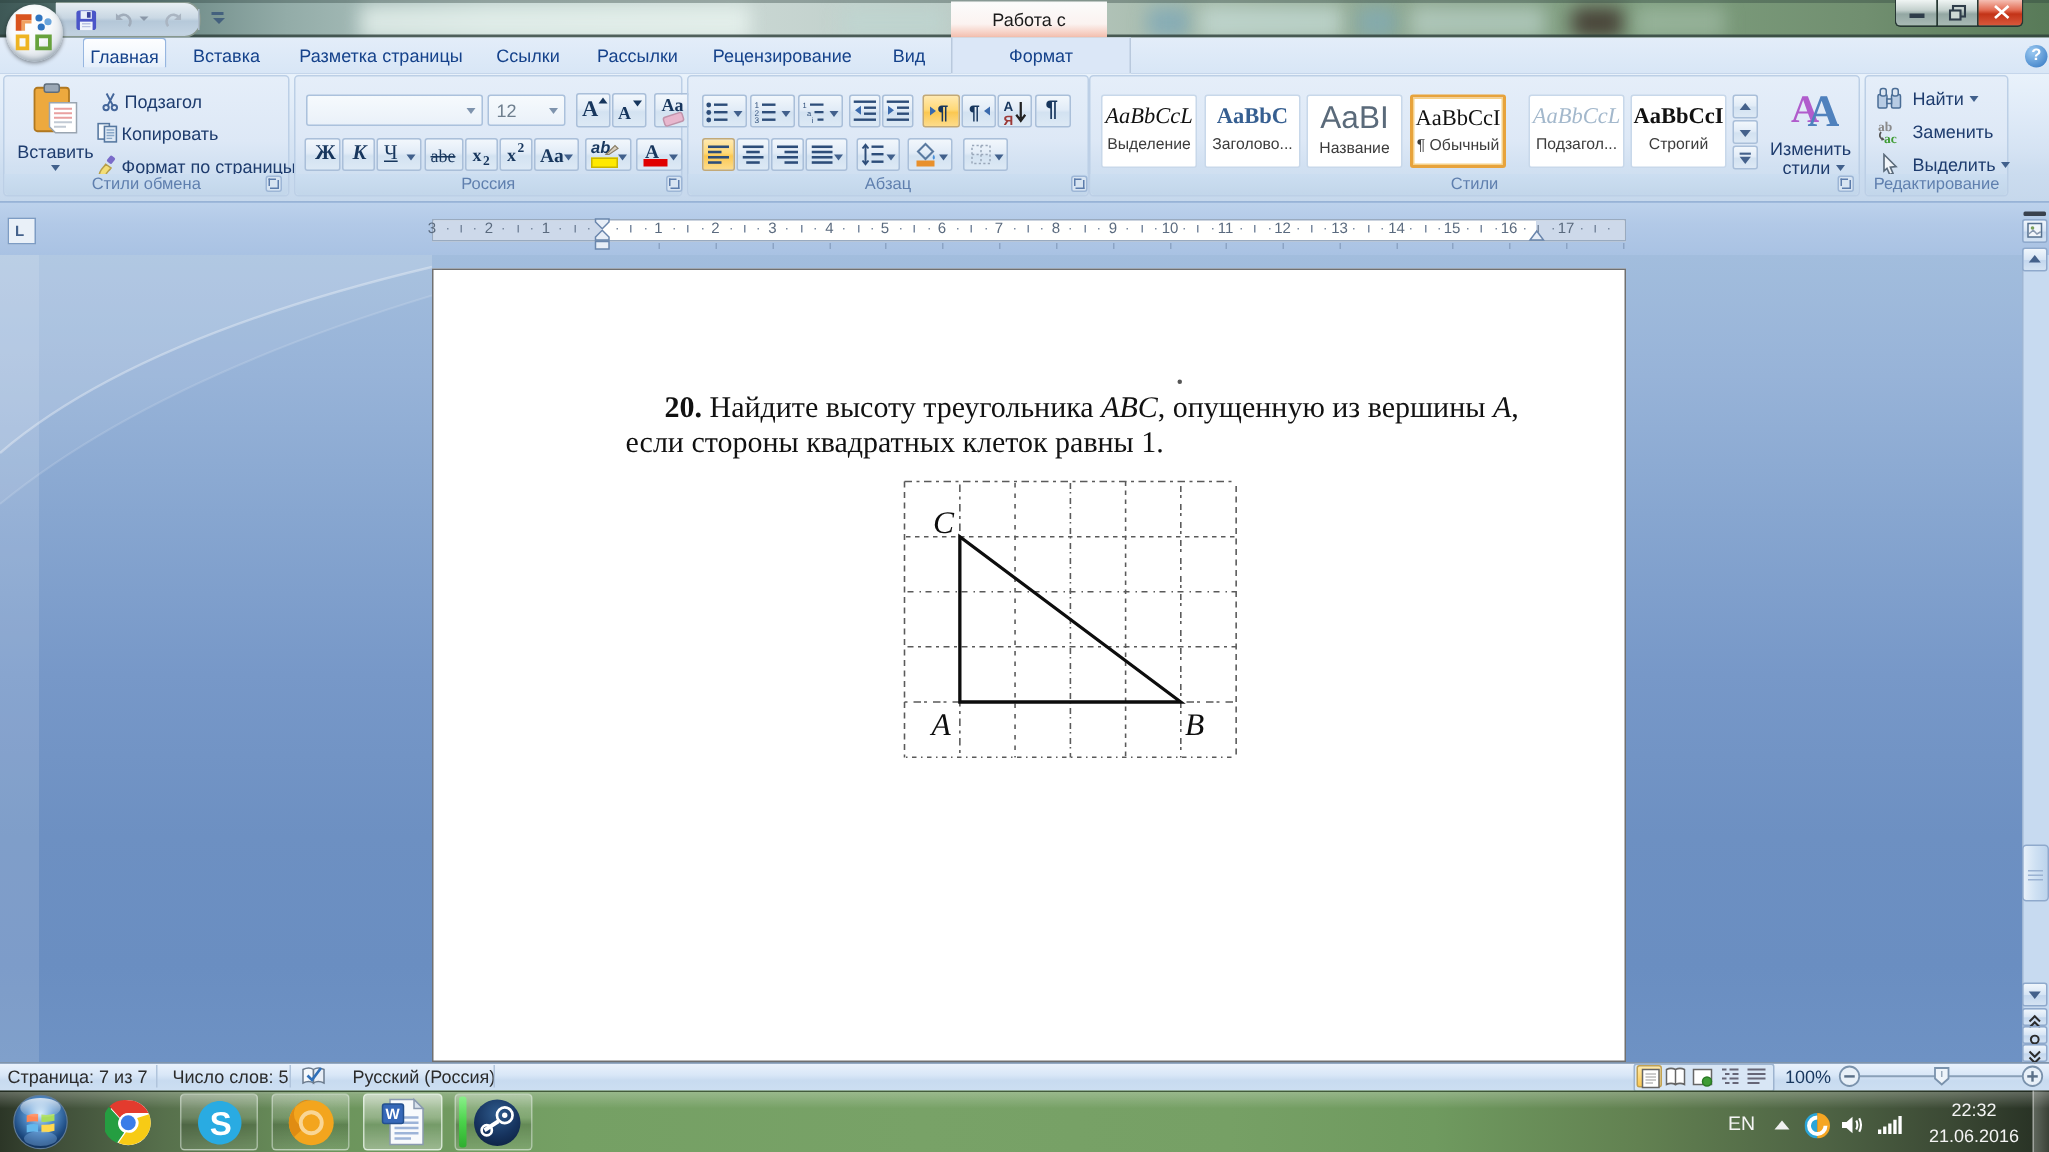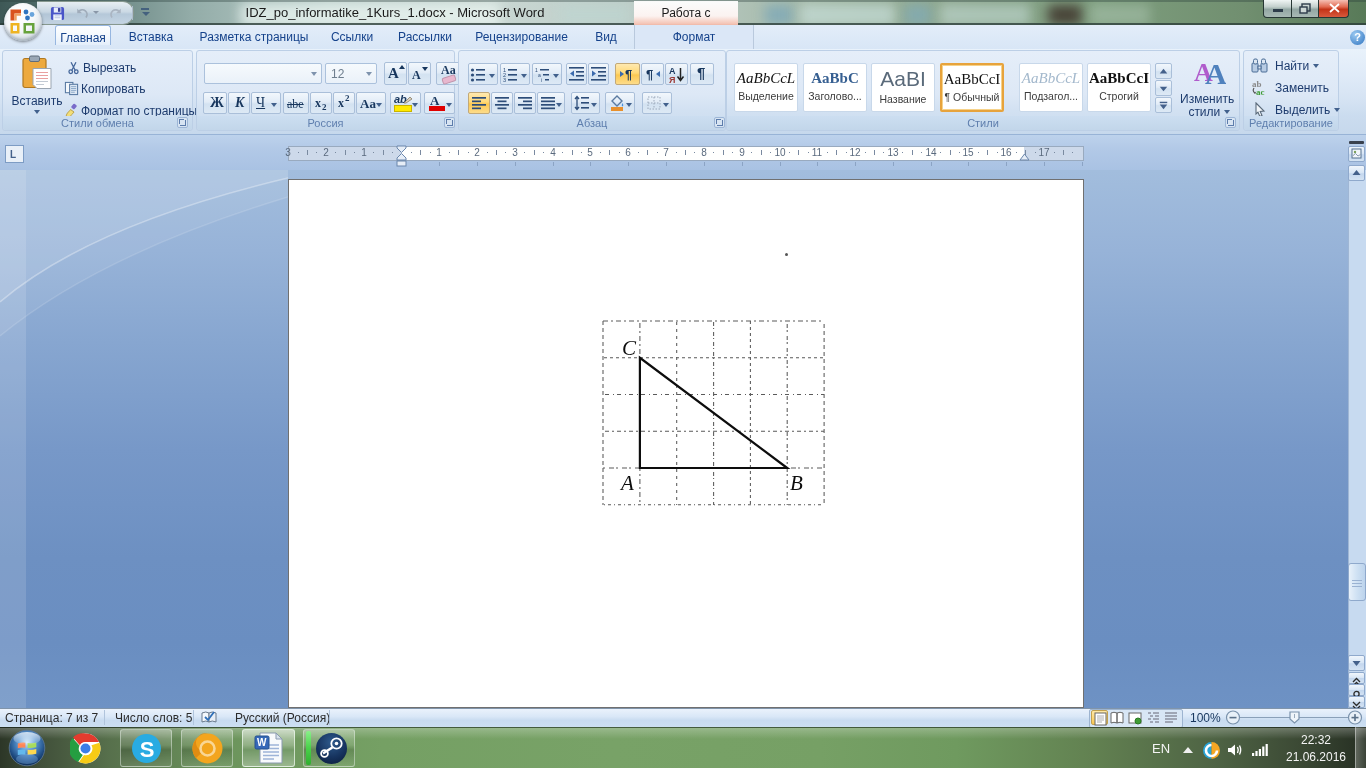--- a/index.html
+++ b/index.html
@@ -118,21 +118,20 @@
  </svg>
  <span style="position:absolute;left:56px;top:9px;width:0;height:0;border-left:3px solid transparent;border-right:3px solid transparent;border-top:3px solid #8a97a8"></span>
  <svg style="position:absolute;left:72px;top:5px" width="14" height="14" viewBox="0 0 16 16">
   <path d="M3.5 12 A4.6 4.6 0 1 1 11.7 5.2" fill="none" stroke="#aab5c2" stroke-width="2"></path>
   <path d="M13.4 2 L13.4 7.2 L8 7.2 Z" fill="#aab5c2"></path>
  </svg>
  <div style="position:absolute;left:95px;top:4px;width:1px;height:14px;background:#aebccb"></div>
  <span style="position:absolute;left:104px;top:6px;width:8px;height:1.5px;background:#44617e"></span>
  <span style="position:absolute;left:105px;top:10px;width:0;height:0;border-left:4px solid transparent;border-right:4px solid transparent;border-top:4px solid #44617e"></span>
 </div>
-<div id="wintitle">IDZ_po_informatike_1Kurs_1.docx - Microsoft Word</div>
 <div id="ctxlabel">Работа с рисунками</div>
 <div class="capbtn" style="left:1263px;width:29px;border-radius:0 0 0 4px;background:linear-gradient(180deg,#f0f5f4 0%,#c3d0cd 40%,#93a7a3 55%,#a9bab5 100%)">
   <span style="position:absolute;left:9px;top:9px;width:10px;height:3px;background:#2e3d4a"></span>
       </div>
 <div class="capbtn" style="left:1291px;width:28px;background:linear-gradient(180deg,#f0f5f4 0%,#c3d0cd 40%,#93a7a3 55%,#a9bab5 100%)">
   <svg style="position:absolute;left:7px;top:3px" width="12" height="11" viewBox="0 0 12 11">
    <rect x="3" y="1" width="8" height="7" fill="none" stroke="#2e3d4a" stroke-width="1.4"></rect>
    <rect x="1" y="4" width="7" height="6" fill="#cdd8d5" stroke="#2e3d4a" stroke-width="1.4"></rect>
   </svg>
       </div>
@@ -180,21 +179,21 @@
 </svg>
 <div class="rtx" style="left:0;width:56px;top:40px;text-align:center">Вставить</div>
 <span class="dar" style="position:absolute;left:25px;top:56px"></span>
         </div>
         <div class="btnflat" style="left:62px;top:8px;height:18px">
           <svg style="position:absolute;left:2px;top:2px" width="13" height="14" viewBox="0 0 16 16">
 <path d="M5 1 L10.2 11 M11 1 L5.8 11" stroke="#44669a" stroke-width="1.6" fill="none"></path>
 <circle cx="4.6" cy="12.6" r="2.2" fill="none" stroke="#44669a" stroke-width="1.6"></circle>
 <circle cx="11.4" cy="12.6" r="2.2" fill="none" stroke="#44669a" stroke-width="1.6"></circle>
           </svg>
-          <div class="rtx" style="left:18px;top:2px">Вырезать</div>
+          <div class="rtx" style="left:18px;top:2px">Подзагол</div>
         </div>
         <div class="btnflat" style="left:60px;top:29px;height:18px">
           <svg style="position:absolute;left:1px;top:1px" width="15" height="15" viewBox="0 0 16 16">
 <rect x="1.5" y="1.5" width="8" height="11" fill="#f4f8fc" stroke="#5577a0" stroke-width="1.1"></rect>
 <rect x="6" y="3.5" width="8.5" height="11" fill="#dde8f4" stroke="#5577a0" stroke-width="1.1"></rect>
 <g stroke="#8aa8c8" stroke-width="1">
               <path d="M7.5 6h5.5M7.5 8h5.5M7.5 10h5.5M7.5 12h4"></path>
             </g>
           </svg>
           <div class="rtx" style="left:18px;top:2px">Копировать</div>
@@ -613,20 +612,22 @@
     </div>
 <div id="docarea">
       <svg style="position:absolute;left:0;top:0" width="288" height="210" viewBox="0 0 288 210">
 <path d="M0 132 Q90 55 288 8 L288 0 L0 0 Z" fill="rgba(255,255,255,.17)"></path>
 <path d="M0 132 Q90 55 288 8" stroke="rgba(255,255,255,.34)" stroke-width="1.6" fill="none"></path>
 <path d="M0 166 Q100 84 288 27 L288 8 Q90 55 0 132 Z" fill="rgba(255,255,255,.08)"></path>
 <path d="M0 166 Q100 84 288 27" stroke="rgba(255,255,255,.14)" stroke-width="1.4" fill="none"></path>
 </svg>
       <div style="position:absolute;left:0;top:0;width:26px;height:538px;background:rgba(255,255,255,.13)"></div>
       <div id="page">
+        <div class="doctext" style="left:128px;top:81px;width:620px;white-space:normal;font-size:20px;line-height:22.6px">
+<span style="margin-left:26px"></span><b>20.</b> Найдите высоту треугольника <i>ABC</i>, опущенную из вершины <i>A</i>, если стороны квадратных клеток равны 1.</div>
         <div style="position:absolute;left:496px;top:73px;width:3px;height:3px;background:#555;border-radius:50%"></div>
         <svg style="position:absolute;left:311px;top:138px" width="230" height="196" viewBox="0 0 230 196">
           <g stroke="#5a5a5a" stroke-width="1.05" fill="none">
             <path d="M3.0 3 V187" stroke-dasharray="4 3" stroke-dashoffset="0"></path>
             <path d="M39.9 3 V187" stroke-dasharray="2 3 5 3" stroke-dashoffset="3"></path>
             <path d="M76.7 3 V187" stroke-dasharray="3 4" stroke-dashoffset="6"></path>
             <path d="M113.6 3 V187" stroke-dasharray="4 2 1 3" stroke-dashoffset="9"></path>
             <path d="M150.4 3 V187" stroke-dasharray="3 3" stroke-dashoffset="12"></path>
             <path d="M187.2 3 V187" stroke-dasharray="2 4 4 2" stroke-dashoffset="15"></path>
             <path d="M224.1 3 V187" stroke-dasharray="4 3" stroke-dashoffset="18"></path>

